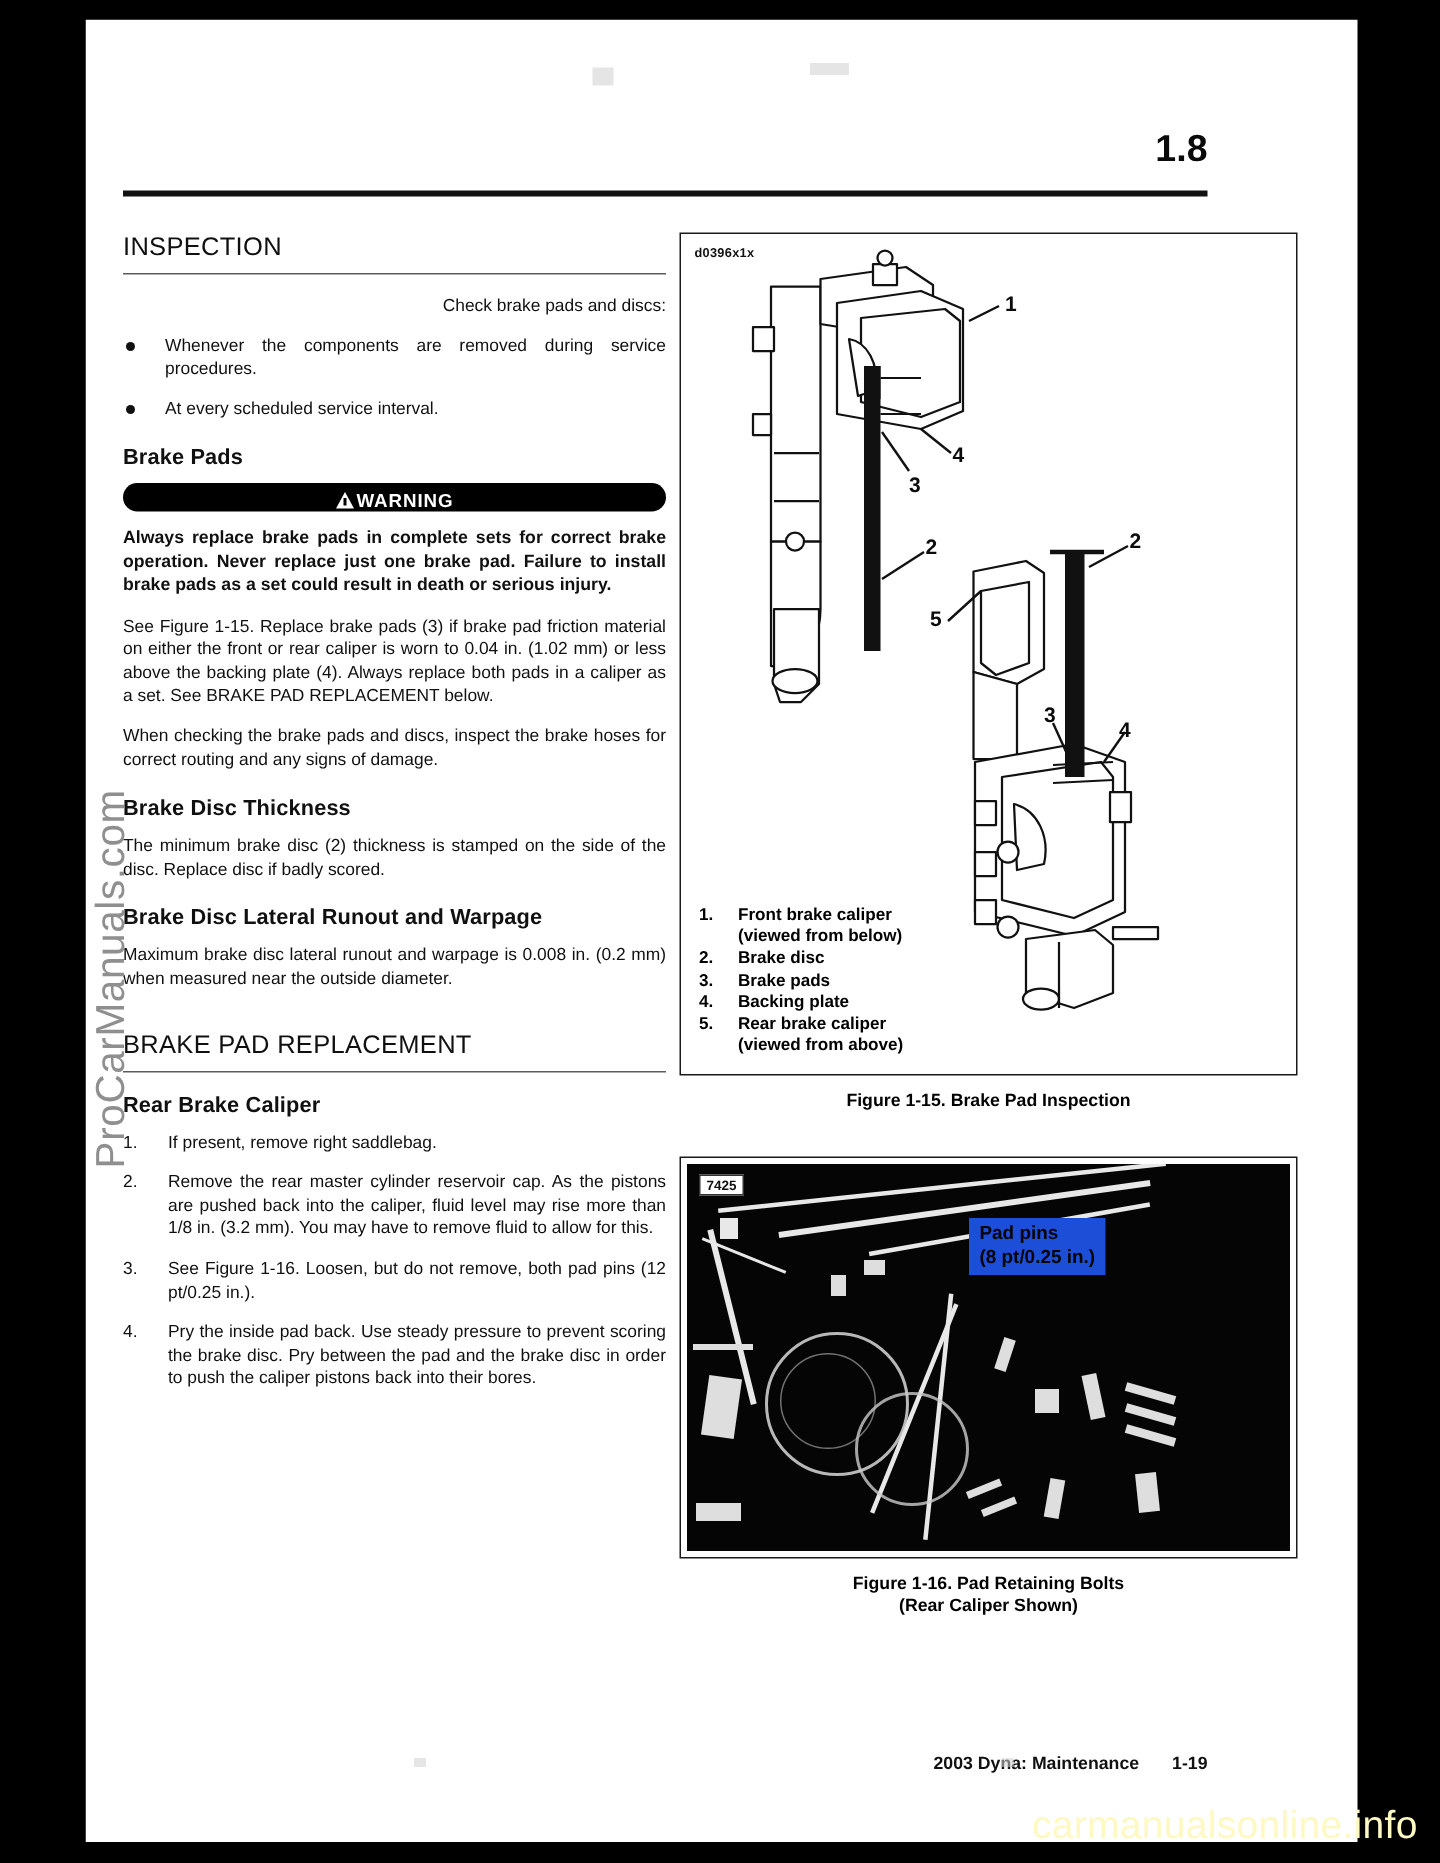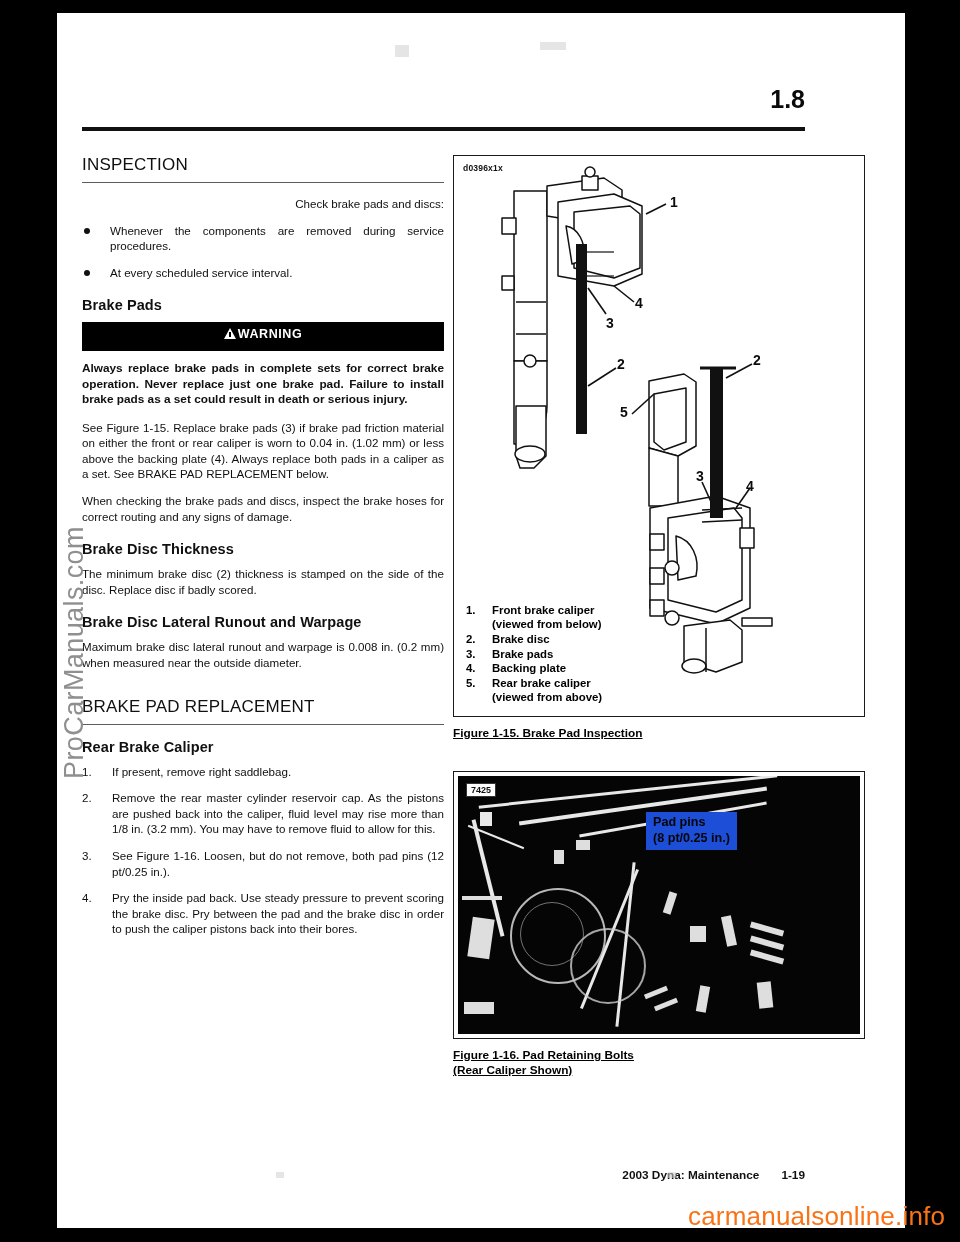--- a/index.html
+++ b/index.html
@@ -119,23 +119,24 @@
   }
 
   
   .warning-bar {
     background: #000000;
     color: #ffffff;
     text-align: center;
     font-size: 12.5px;
     font-weight: bold;
     letter-spacing: 0.6px;
-    padding: 5px 0 10px 0;
+    padding: 5px 0 0 0;
     margin: 4px 0 10px 0;
     position: relative;
+    border-radius: 10px;
   }
   .warning-bar .wtri {
     display: inline-block;
     position: relative;
     width: 13px;
     height: 11px;
     vertical-align: -1px;
     margin-right: 1px;
   }
   .warning-bar .wtri::before {
@@ -192,26 +193,25 @@
   .fig-id {
     position: absolute;
     left: 9px;
     top: 7px;
     font-size: 8.5px;
     font-weight: bold;
     color: #111;
     letter-spacing: 0.2px;
   }
   .fig-caption {
-    text-align: left;
+    text-align: center;
     font-size: 11.8px;
     font-weight: bold;
     margin-top: 9px;
     line-height: 15px;
-    text-decoration: underline;
   }
 
   
   .legend {
     position: absolute;
     left: 12px;
     bottom: 11px;
     width: 168px;
   }
   .legend .lrow {
@@ -304,21 +304,21 @@
     color: #8f8f8f;
     letter-spacing: 0.4px;
     white-space: nowrap;
     text-align: center;
   }
   #watermark-bottom {
     position: absolute;
     left: 688px;
     top: 1201px;
     font-size: 26px;
-    color: #f97316;
+    color: #fef9c3;
     letter-spacing: 0.2px;
     white-space: nowrap;
   }
   
   #right-gutter {
     position: absolute;
     left: 905px;
     top: 0;
     width: 55px;
     height: 1242px;

